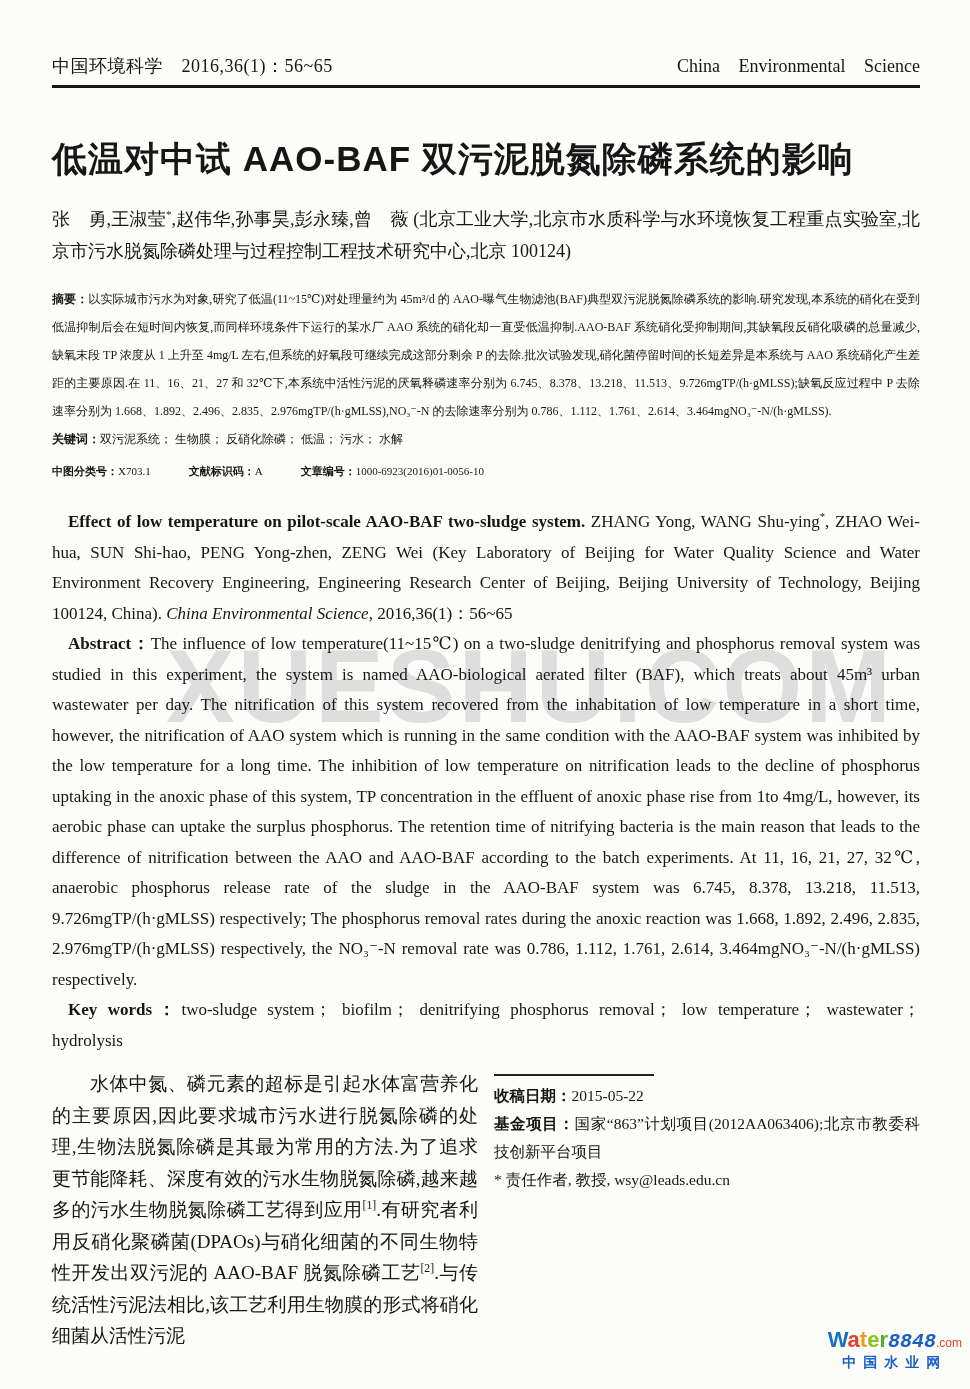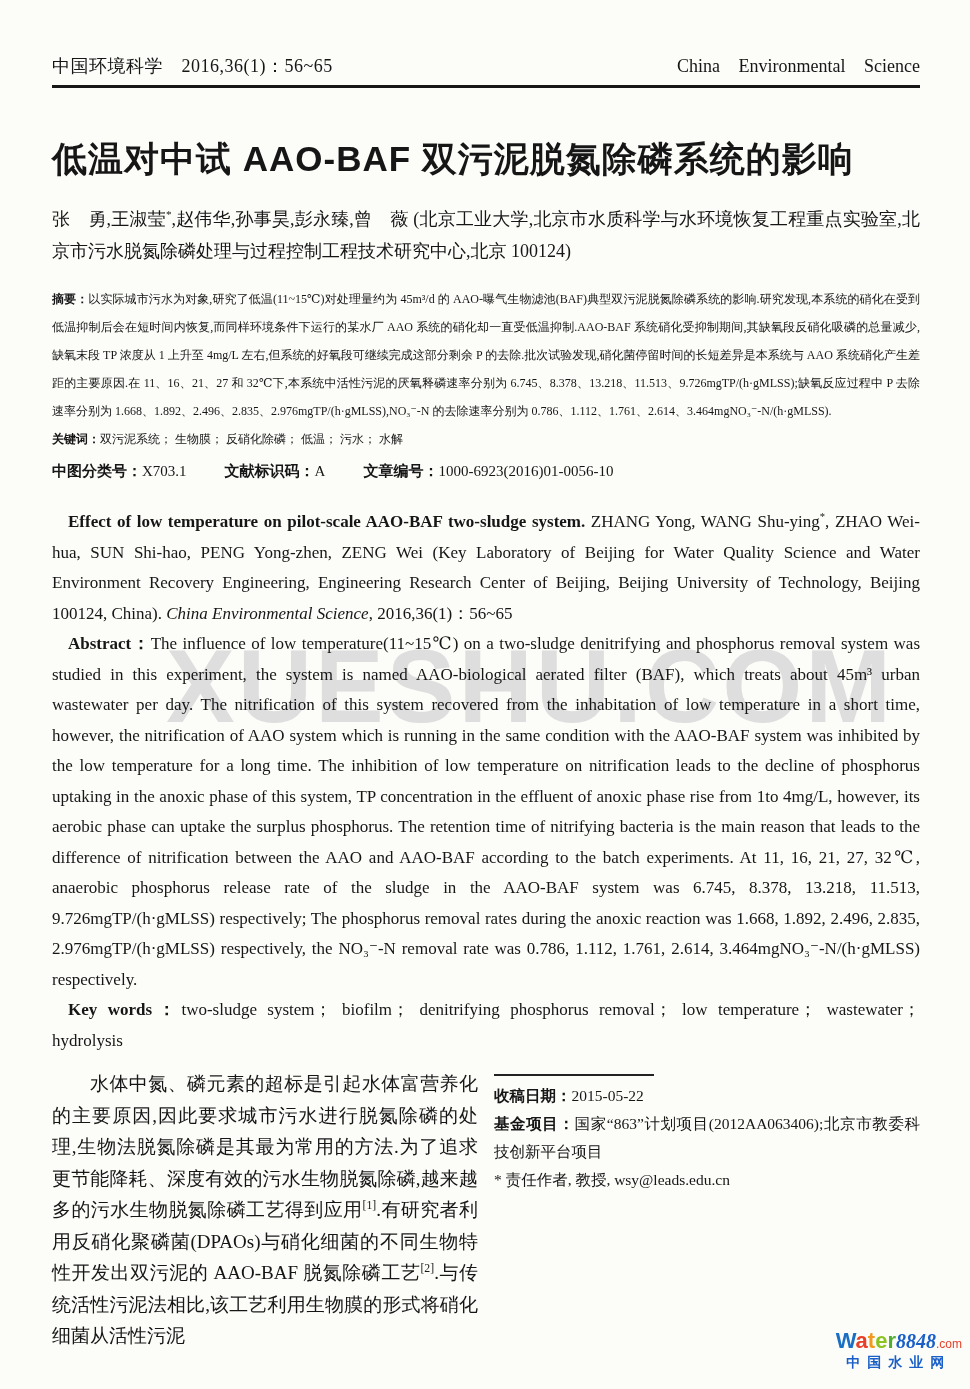--- a/index.html
+++ b/index.html
@@ -49,21 +49,21 @@
   .cn-block{
     margin-top:18px;
     font-size:12px;line-height:28px;
     text-align:justify;
   }
   .label{font-family:"Liberation Sans","DejaVu Sans",sans-serif;font-weight:700;}
   .kw-line{margin-top:2px;}
   .class-row{
     margin-top:4px;
     display:flex;gap:38px;
-    font-size:15px;line-height:28px;
+    font-size:11px;line-height:28px;
   }
   .class-item{white-space:nowrap;}
   .en-block{
     margin-top:22px;
     font-size:17px;line-height:30.5px;
     text-align:justify;
   }
   .en-block p{margin:0;}
   .body-cols{
     margin-top:12px;
@@ -90,21 +90,21 @@
   .logo{
     position:absolute;
     right:8px;bottom:20px;
     z-index:2;
     font-family:"Liberation Sans","DejaVu Sans",sans-serif;
     text-align:center;
     line-height:1;
   }
   .logo-line1{white-space:nowrap;}
   .logo-word span{font-weight:700;font-size:22px;}
-  .logo-number{font-style:italic;font-size:20px;font-weight:700;font-family:Liberation Serif, serif;}
+  .logo-number{font-style:italic;font-size:20px;font-weight:700;font-family:Liberation Mono, monospace;}
   .logo-tld{font-size:12px;font-weight:400;}
   .logo-sub{
     margin-top:3px;
     font-size:14px;font-weight:700;letter-spacing:7px;
   }
 </style>
 </head>
 <body>
 
 <div class="page">

